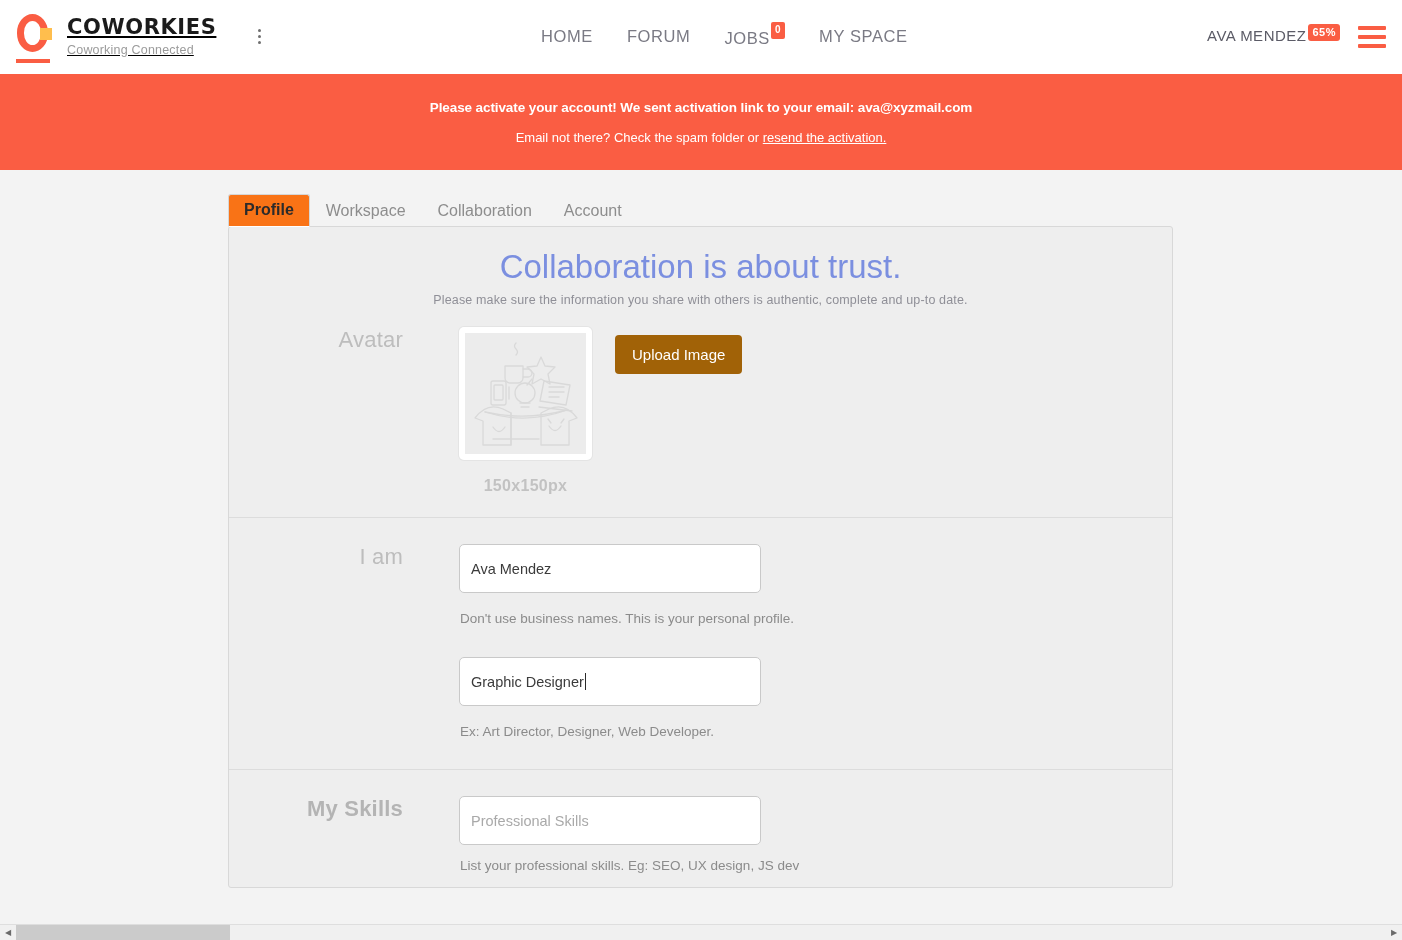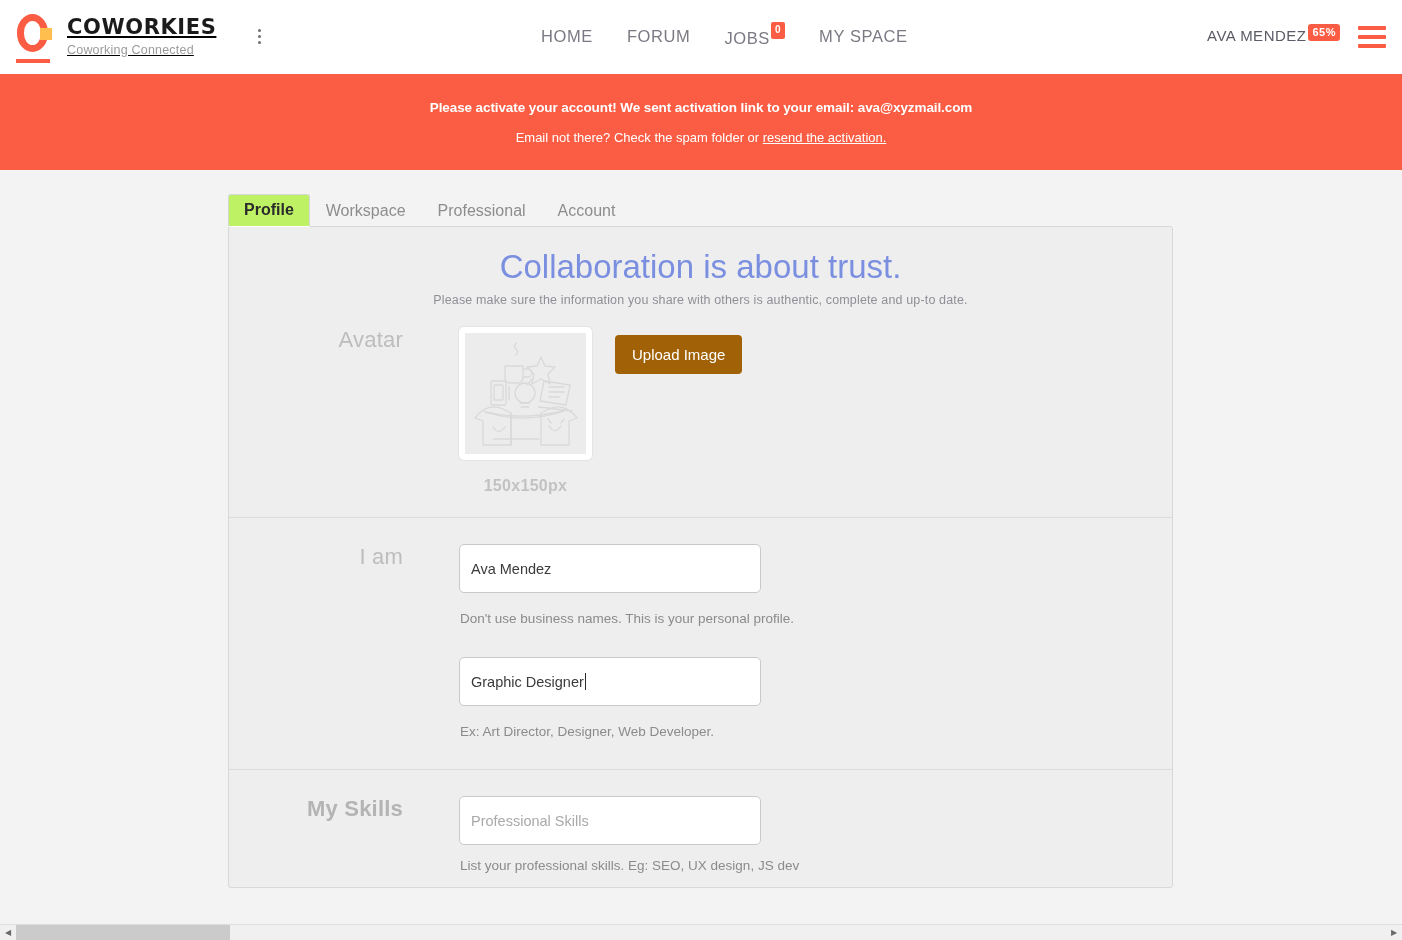--- a/index.html
+++ b/index.html
@@ -192,21 +192,21 @@
     color: #8d8d8d;
     padding: 6px 15px 7px 15px;
     cursor: pointer;
     border: 1px solid transparent;
     border-bottom: none;
     position: relative;
     top: 1px;
     white-space: nowrap;
   }
   .tab.active {
-    background: #bef264;
+    background: #f97316;
     color: #2b2b2b;
     font-weight: 700;
     border: 1px solid #d6d6d6;
     border-bottom: 1px solid #ffffff;
     border-radius: 3px 3px 0 0;
   }
 
   .card {
     background: #eeeeee;
     border: 1px solid #d8d8d8;
@@ -405,21 +405,21 @@
   <div class="container">
 
     <div class="tabs">
       <div class="tab active">
         <span>Profile</span>
       </div>
       <div class="tab">
         <span>Workspace</span>
       </div>
       <div class="tab">
-        <span>Professional</span>
+        <span>Collaboration</span>
       </div>
       <div class="tab">
         <span>Account</span>
       </div>
     </div>
 
     <div class="card">
 
       <div class="hero">
         <h1 class="hero-title">Collaboration is about trust.</h1>

